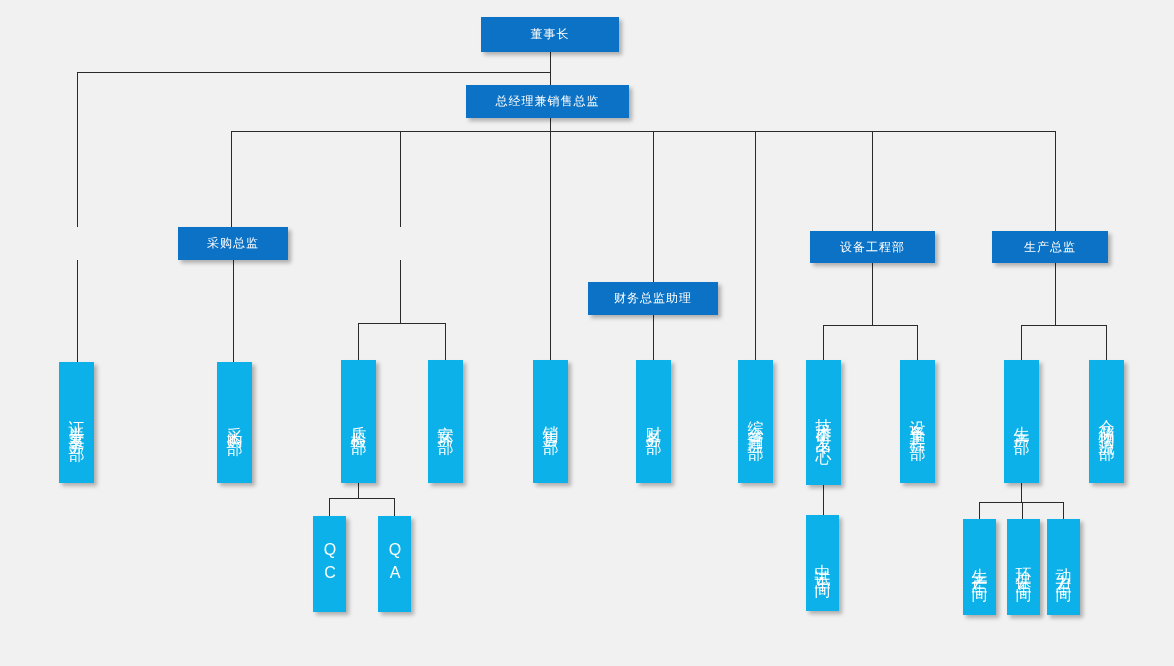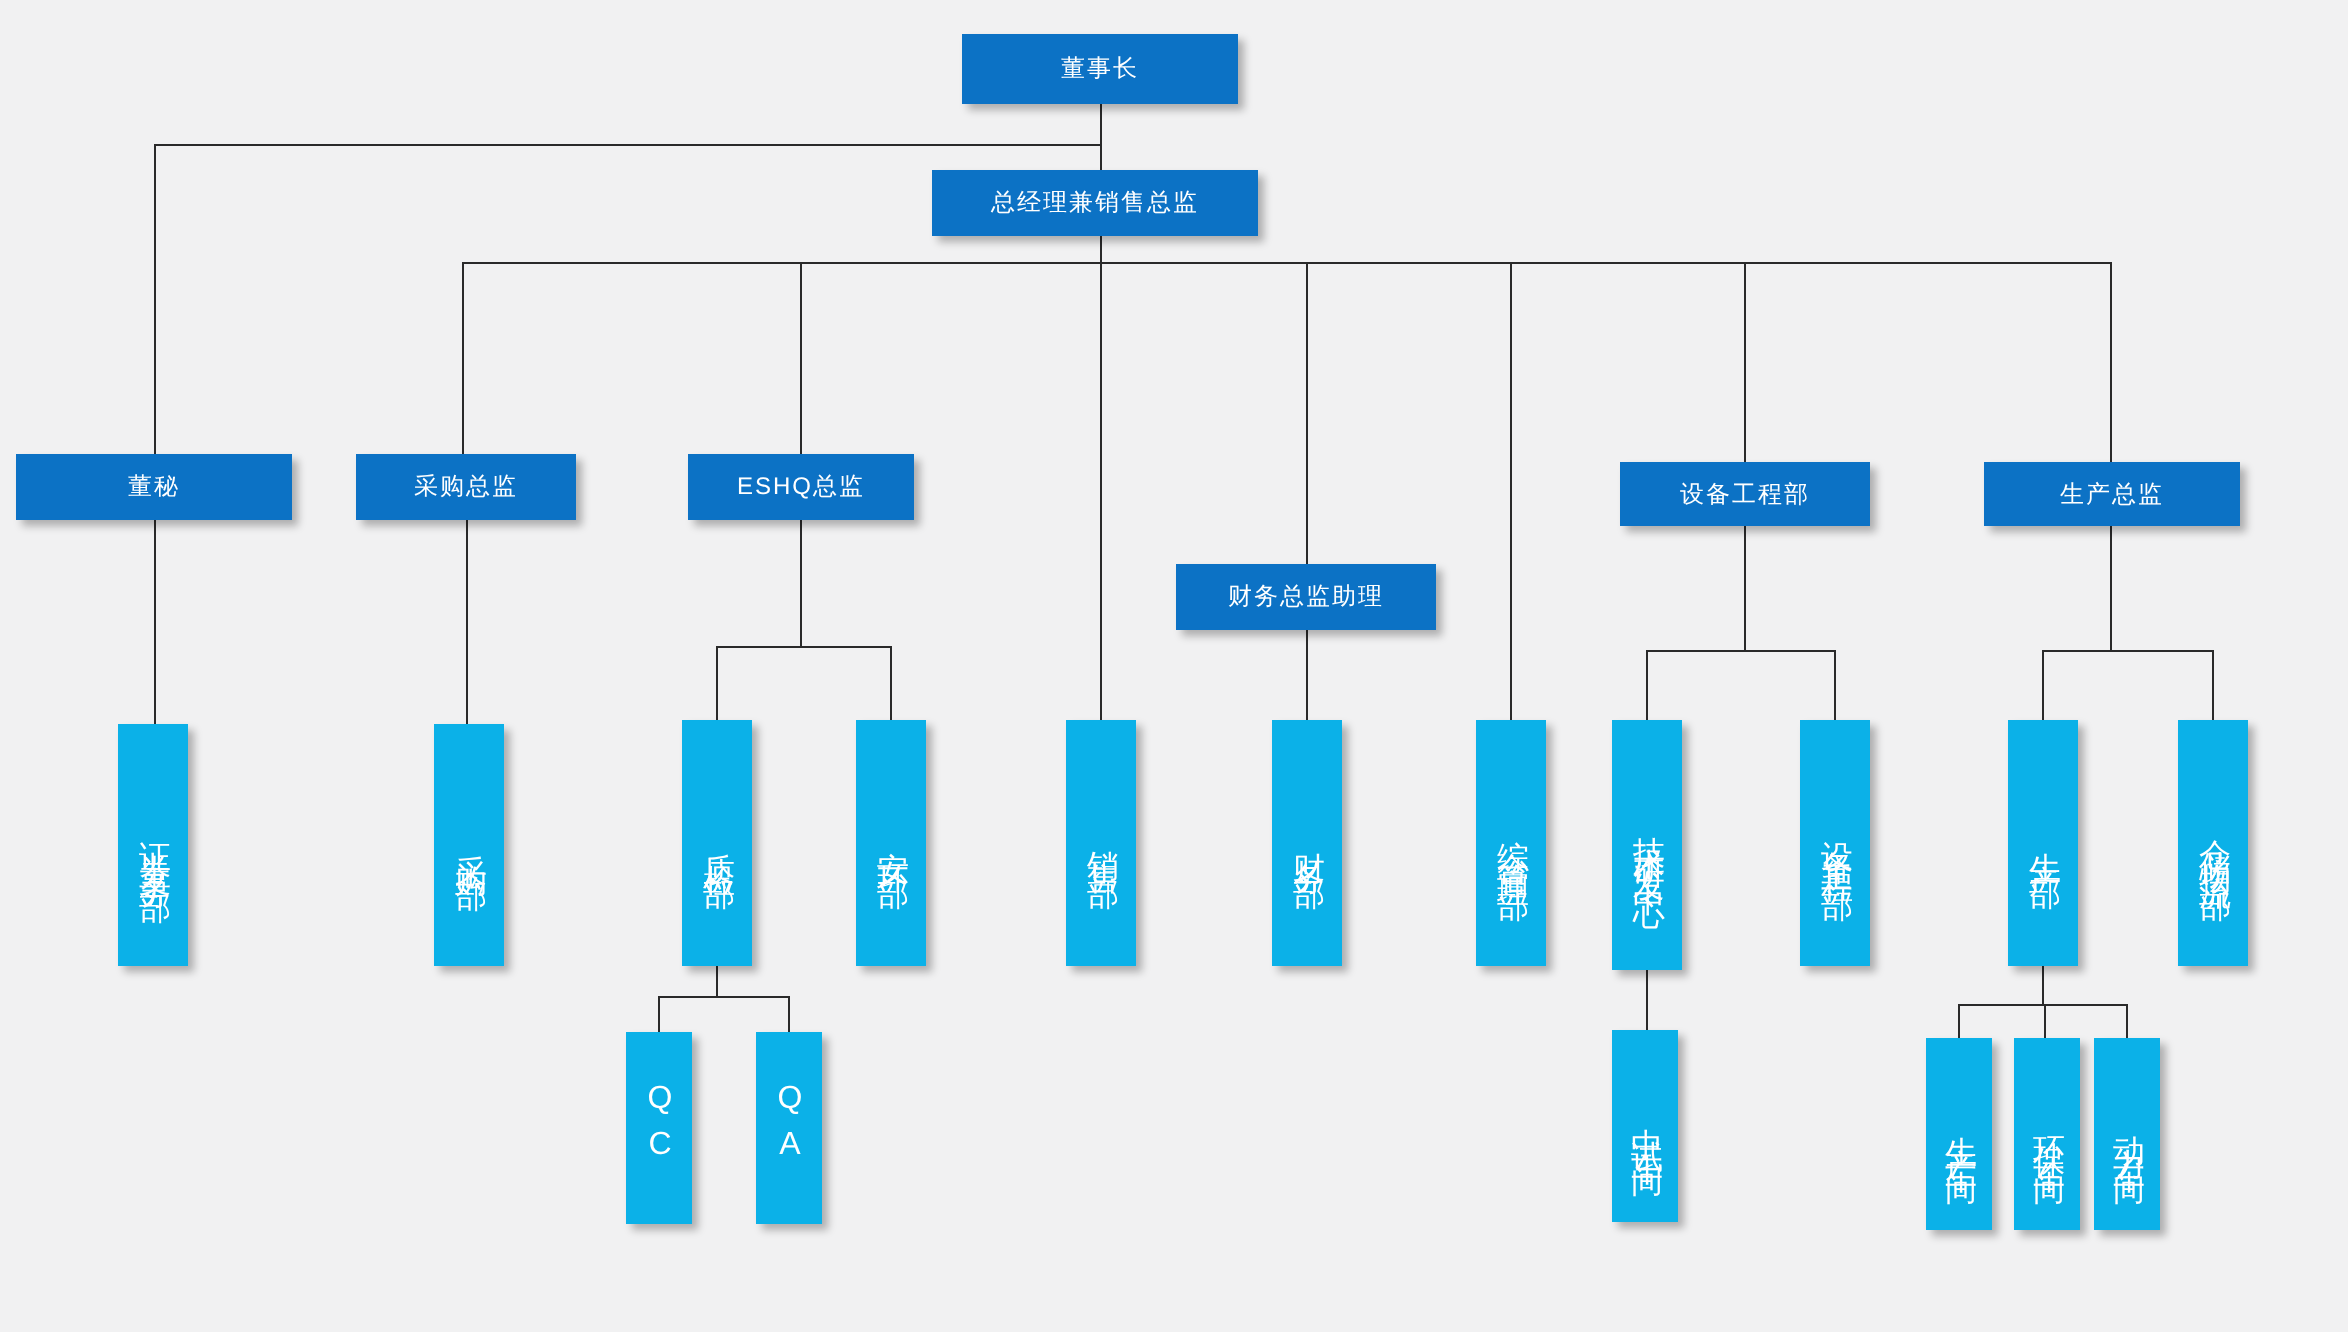--- a/index.html
+++ b/index.html
@@ -60,36 +60,30 @@
     <div class="line" style="left: 979px; top: 502px; width: 85px; height: 1px; background: rgb(42, 42, 42);"></div>
     <div class="line" style="left: 979px; top: 502px; width: 1px; height: 17px; background: rgb(42, 42, 42);"></div>
     <div class="line" style="left: 1022px; top: 502px; width: 1px; height: 17px; background: rgb(42, 42, 42);"></div>
     <div class="line" style="left: 1063px; top: 502px; width: 1px; height: 17px; background: rgb(42, 42, 42);"></div>
     <div class="node horiz" style="left: 481px; top: 17px; width: 138px; height: 35px; background: rgb(12, 114, 197);">
       <span>董事长</span>
     </div>
     <div class="node horiz" style="left: 466px; top: 85px; width: 163px; height: 33px; background: rgb(12, 114, 197);">
       <span>总经理兼销售总监</span>
     </div>
-    <div class="node horiz" style="left: 8px; top: 227px; width: 138px; height: 33px; background: rgb(12, 114, 197);">
-      <span>董秘</span>
-    </div>
     <div class="node horiz" style="left: 178px; top: 227px; width: 110px; height: 33px; background: rgb(12, 114, 197);">
       <span>采购总监</span>
-    </div>
-    <div class="node horiz" style="left: 344px; top: 227px; width: 113px; height: 33px; background: rgb(12, 114, 197);">
-      <span>ESHQ总监</span>
     </div>
     <div class="node horiz" style="left: 588px; top: 282px; width: 130px; height: 33px; background: rgb(12, 114, 197);">
       <span>财务总监助理</span>
     </div>
     <div class="node horiz" style="left: 810px; top: 231px; width: 125px; height: 32px; background: rgb(12, 114, 197);">
       <span>设备工程部</span>
     </div>
-    <div class="node horiz" style="left: 992px; top: 231px; width: 128px; height: 32px; background: rgb(12, 114, 197);">
+    <div class="node horiz" style="left: 992px; top: 231px; width: 116px; height: 32px; background: rgb(12, 114, 197);">
       <span>生产总监</span>
     </div>
     <div class="node vert" style="left: 59px; top: 362px; width: 35px; height: 121px; background: rgb(11, 177, 232);">
       <span class="vtext">证券事务部</span>
     </div>
     <div class="node vert" style="left: 217px; top: 362px; width: 35px; height: 121px; background: rgb(11, 177, 232);">
       <span class="vtext">采购部</span>
     </div>
     <div class="node vert" style="left: 341px; top: 360px; width: 35px; height: 123px; background: rgb(11, 177, 232);">
       <span class="vtext">质检部</span>

